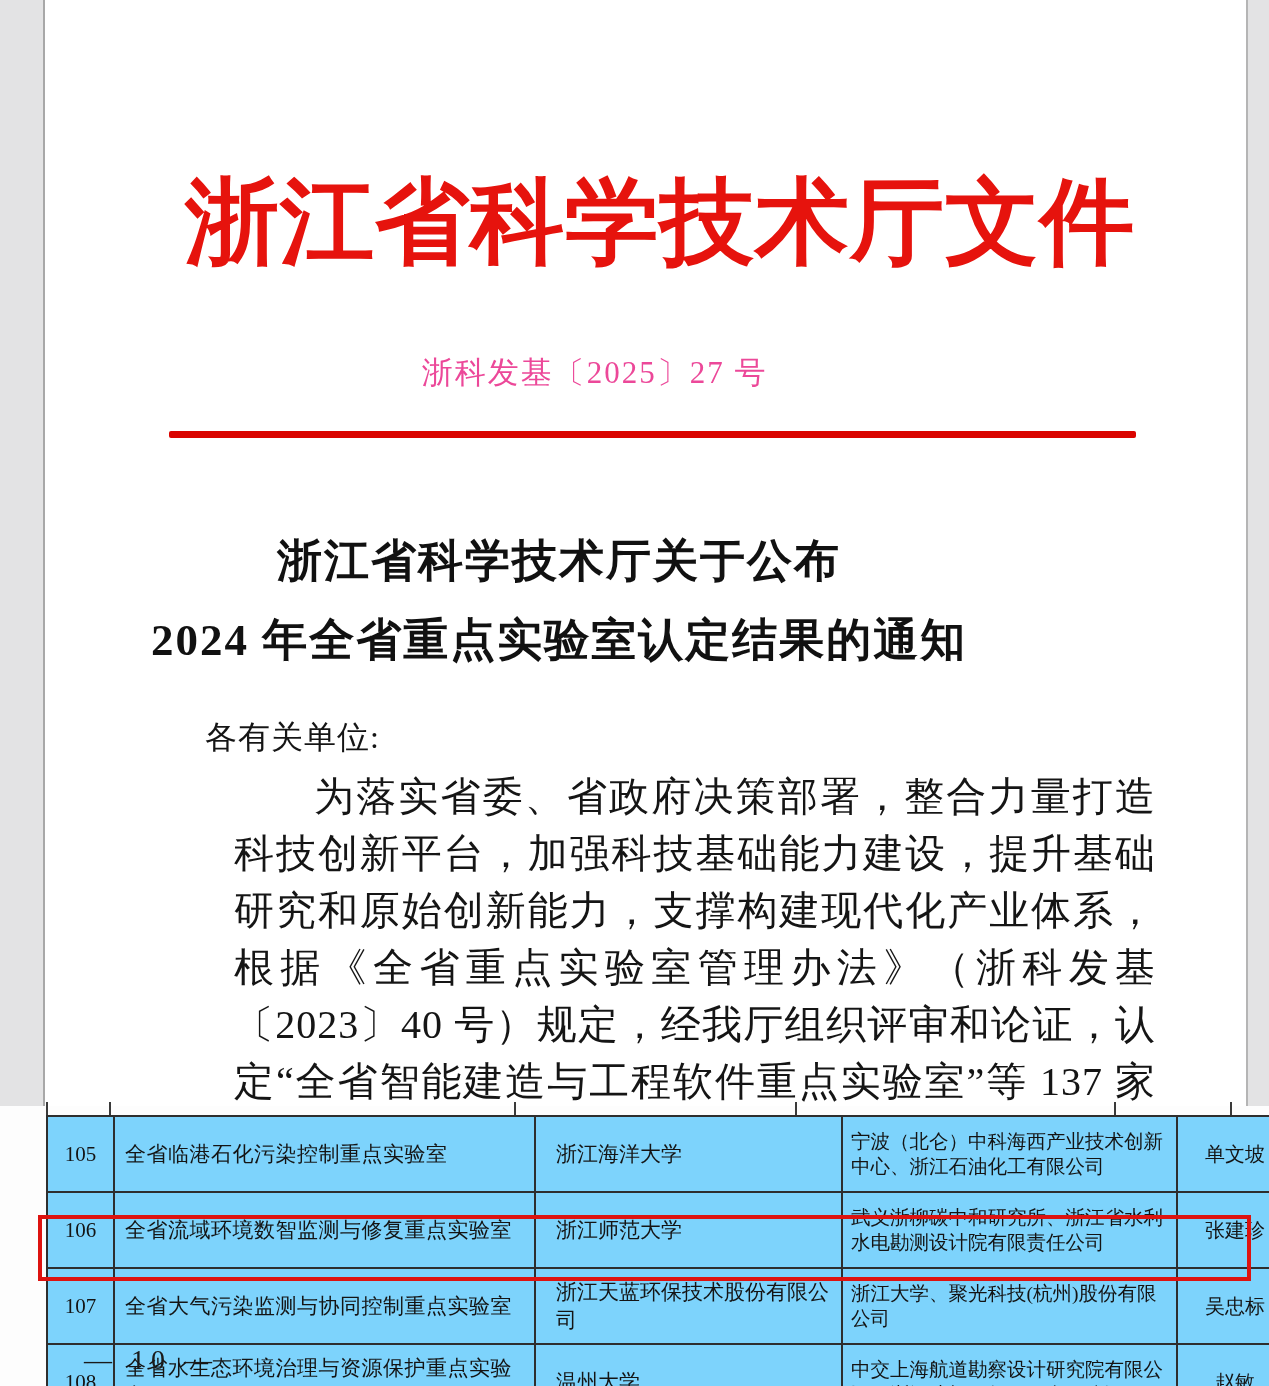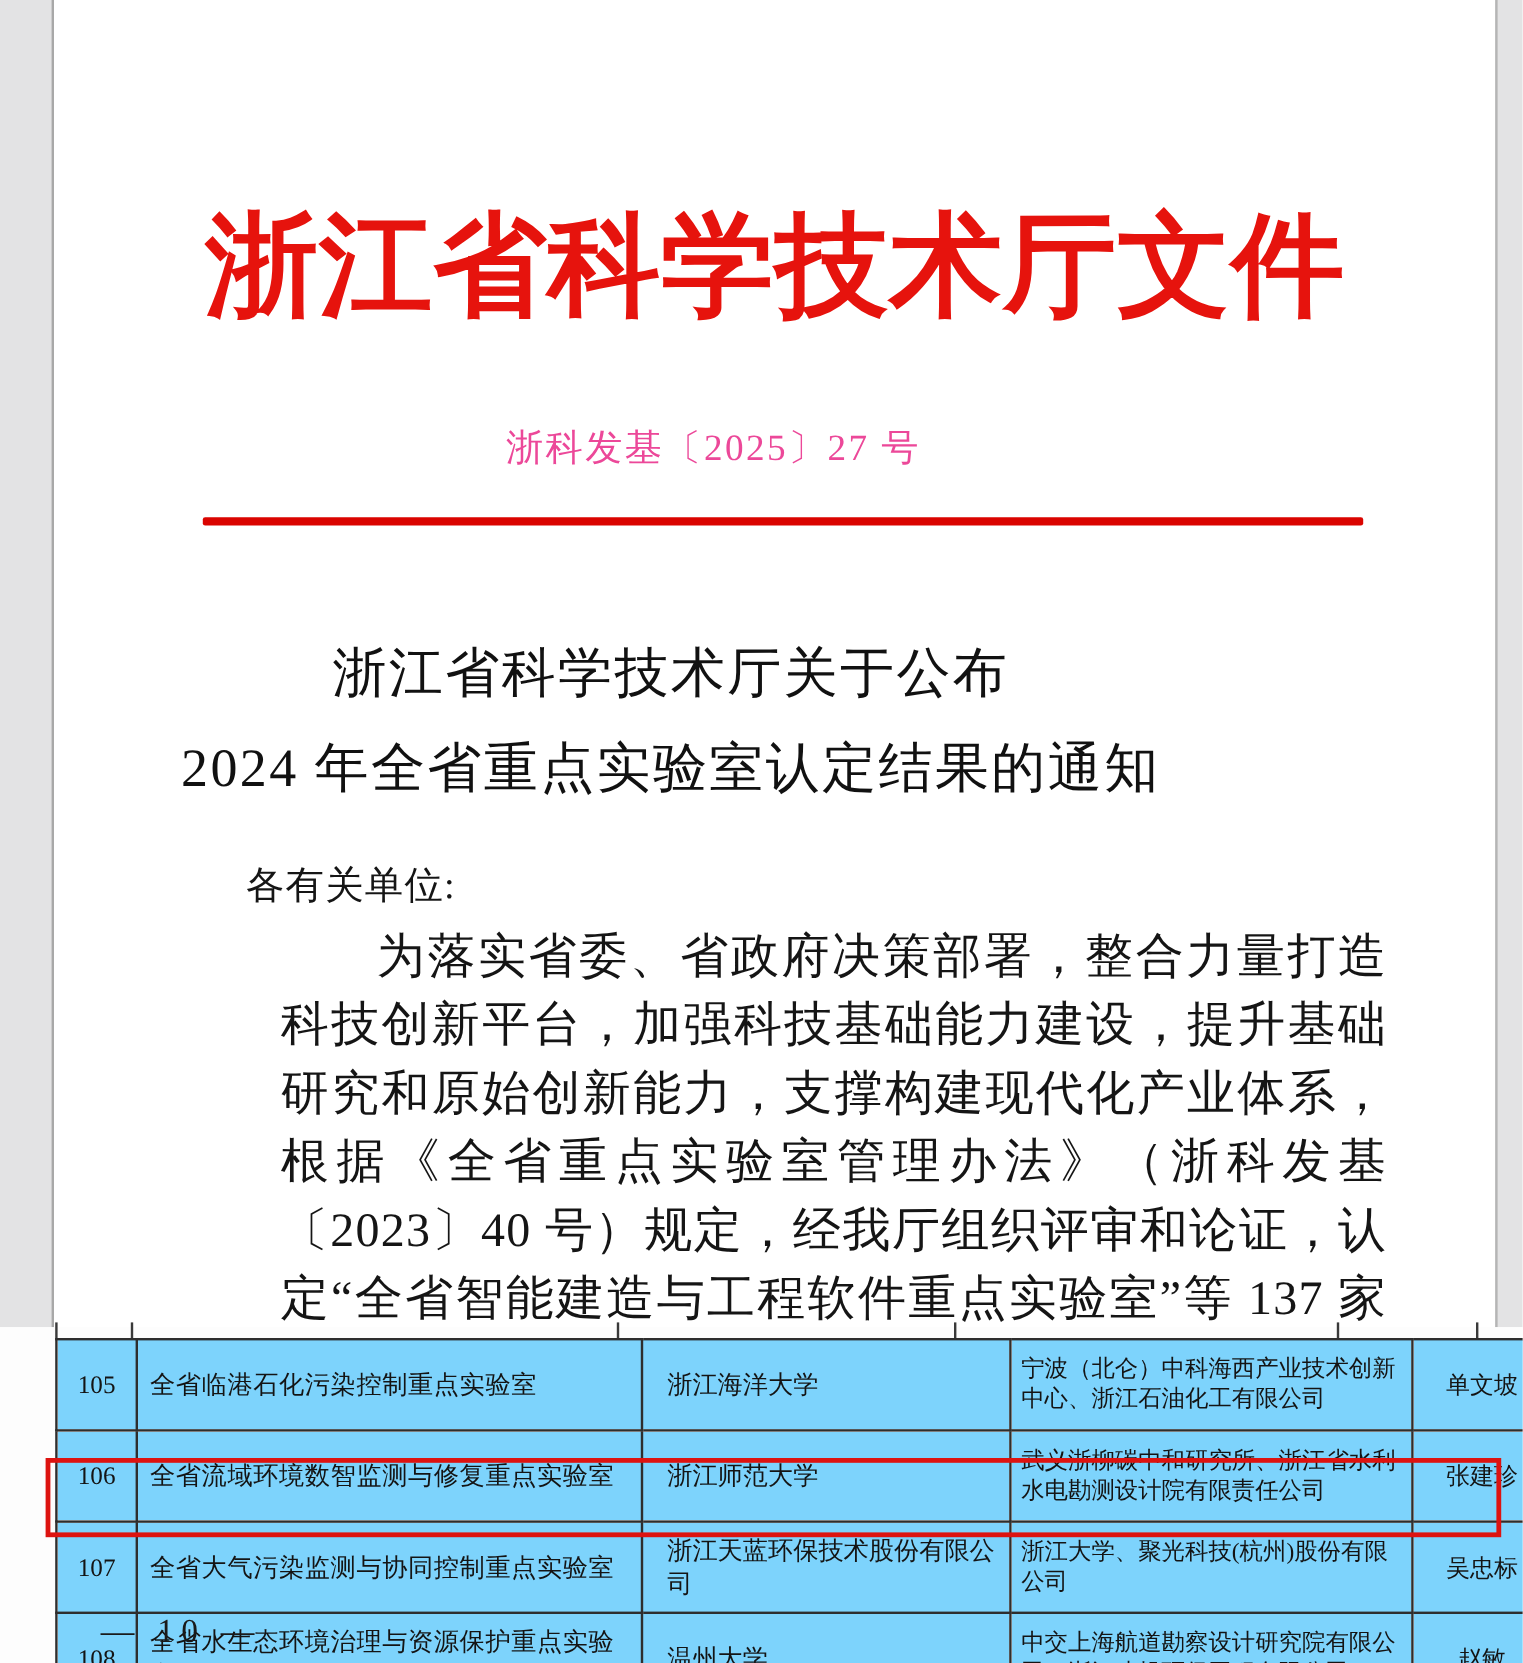--- a/index.html
+++ b/index.html
@@ -30,20 +30,21 @@
     left: 45px;
     width: 1202px;
     top: 152px;
     text-align: center;
     font-size: 94px;
     font-weight: bold;
     color: #e6130d;
     letter-spacing: 1px;
     line-height: 140px;
     white-space: nowrap;
+    padding-left: 14px;
   }
   .doc-number {
     position: absolute;
     left: 45px;
     width: 1099px;
     top: 352px;
     text-align: center;
     font-size: 31px;
     color: #ec4899;
     letter-spacing: 2px;
@@ -56,21 +57,21 @@
     height: 7px;
     background: #da0400;
     border-radius: 2px;
   }
   .notice-title {
     position: absolute;
     left: 45px;
     width: 1028px;
     top: 522px;
     text-align: center;
-    font-weight: normal;
+    font-weight: bold;
     color: #111111;
     font-size: 45px;
     line-height: 79px;
     letter-spacing: 2px;
   }
   .salutation {
     position: absolute;
     left: 205px;
     top: 716px;
     font-size: 32px;

